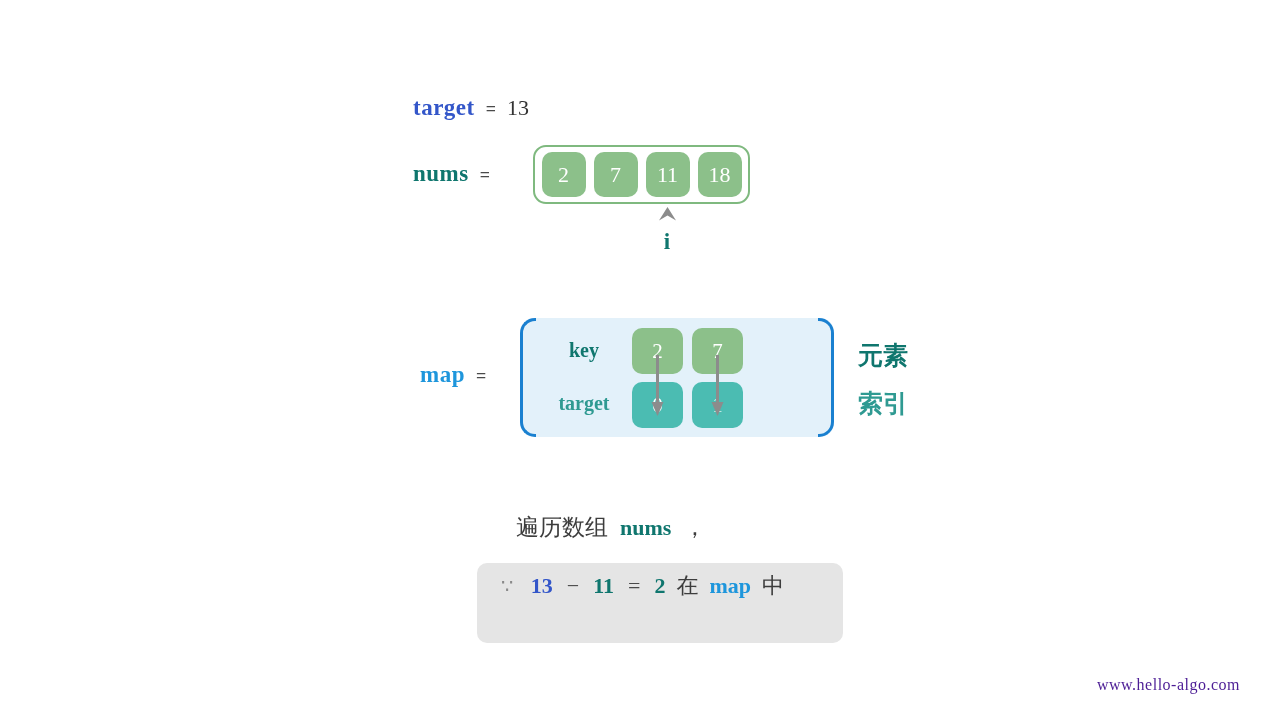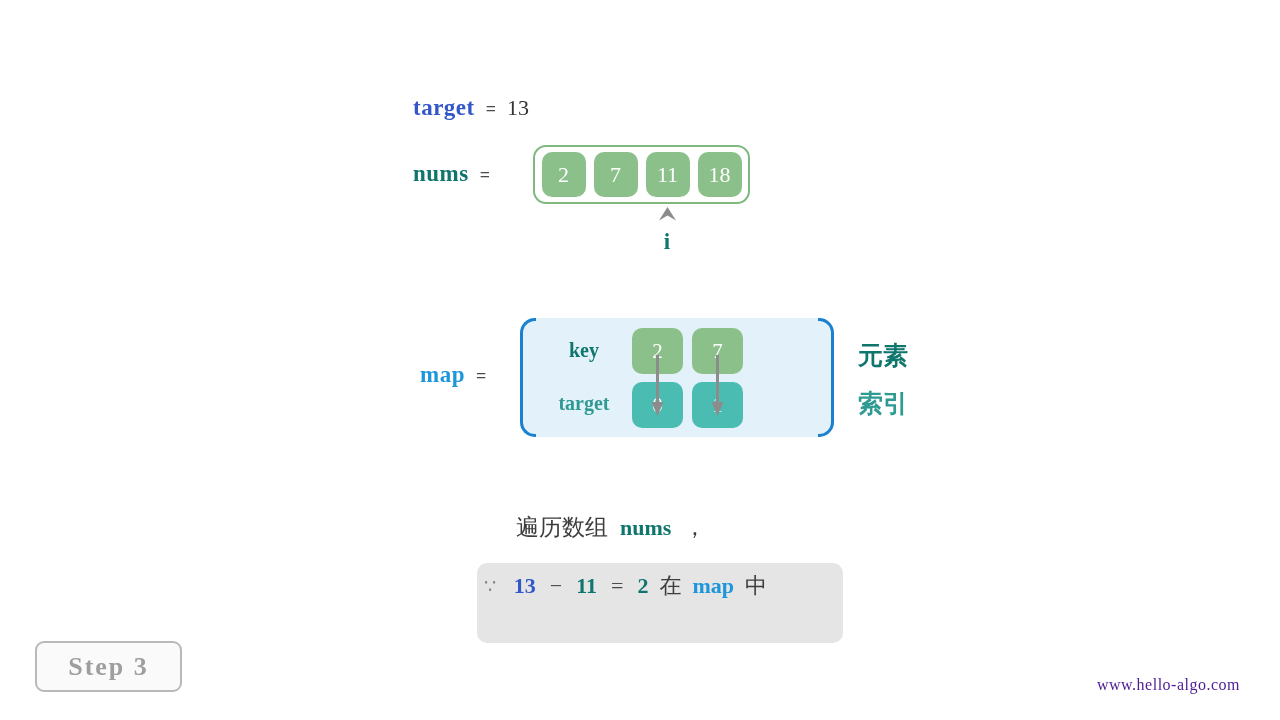--- a/index.html
+++ b/index.html
@@ -88,21 +88,21 @@
   .side-label { font-size: 25px; font-weight: bold; }
 
   
   .caption { left: 492px; top: 512px; display: flex; align-items: center; font-size: 23px; margin-left: 24px; }
   .caption .cvar { font-size: 22px; margin: 0 12px; }
   .note-box {
     left: 477px; top: 563px;
     width: 366px; height: 80px;
     background: #e5e5e5;
     border-radius: 10px;
-    padding: 6px 7px;
+    padding: 6px 24px;
     font-size: 22px;
     line-height: 34px;
     white-space: nowrap;
   }
   .note-box .sym { color: #8a8a8a; margin-right: 10px; font-size: 20px; }
   .note-box .num { font-size: 22px; }
   .note-box .op  { color: #4a4a4a; margin: 0 7px; }
   .note-box .cjk { margin: 0 4px; }
 
   
@@ -195,17 +195,16 @@
       <span class="op mono">−</span>
       <span class="num mono bold greent">11</span>
       <span class="op mono">=</span>
       <span class="num mono bold greent">2</span>
       <span class="cjk dark">在</span>
       <span class="num mono bold azure">map</span>
       <span class="cjk dark">中</span>
     </div>
   </div>
 
-  <div class="abs step-badge mono bold">Step 3</div>
 
   <div class="abs watermark mono">www.hello-algo.com</div>
 
 </div>
 
 </body></html>

